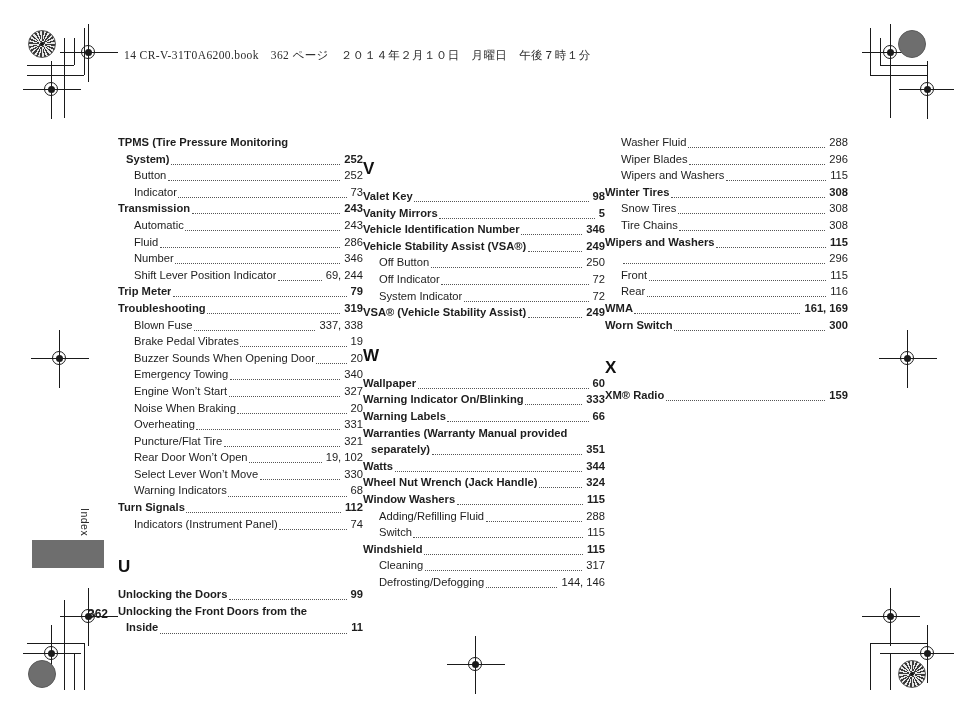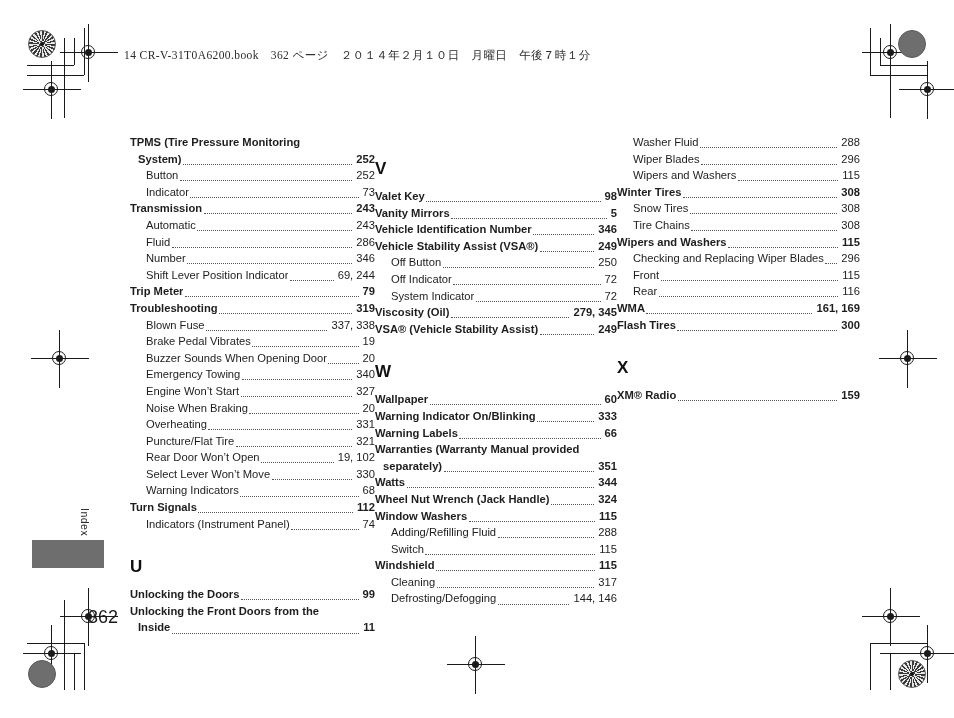--- a/index.html
+++ b/index.html
@@ -92,29 +92,29 @@
     left: 79px; top: 508px;
     font-size: 10.5px;
     color: #2b2b2b;
     writing-mode: vertical-rl;
     text-orientation: mixed;
     letter-spacing: 0.5px;
   }
   .folio {
     position: absolute;
     left: 88px; top: 607px;
-    font-size: 18px;
-    font-weight: normal;
+    font-size: 12px;
+    font-weight: bold;
     color: #1a1a1a;
   }
 
   
   .columns {
     position: absolute;
-    left: 130px;
+    left: 118px;
     top: 134px;
     width: 730px;
     height: 470px;
     display: flex;
     gap: 0;
   }
   .col {
     width: 245px;
     margin-right: 0;
   }
@@ -437,25 +437,20 @@
         <span class="ename">Off Indicator</span>
         <span class="leader"></span>
         <span class="epage">72</span>
       </div>
       <div class="entry lvl1">
         <span class="ename">System Indicator</span>
         <span class="leader"></span>
         <span class="epage">72</span>
       </div>
       <div class="entry lvl0">
-        <span class="ename">Viscosity (Oil)</span>
-        <span class="leader"></span>
-        <span class="epage">279, 345</span>
-      </div>
-      <div class="entry lvl0">
         <span class="ename">VSA® (Vehicle Stability Assist)</span>
         <span class="leader"></span>
         <span class="epage">249</span>
       </div>
       <div class="letter-head">W</div>
       <div class="entry lvl0">
         <span class="ename">Wallpaper</span>
         <span class="leader"></span>
         <span class="epage">60</span>
       </div>
@@ -548,41 +543,40 @@
         <span class="ename">Tire Chains</span>
         <span class="leader"></span>
         <span class="epage">308</span>
       </div>
       <div class="entry lvl0">
         <span class="ename">Wipers and Washers</span>
         <span class="leader"></span>
         <span class="epage">115</span>
       </div>
       <div class="entry lvl1">
-        <span class="ename">Checking and Replacing Wiper Blades</span>
         <span class="leader"></span>
         <span class="epage">296</span>
       </div>
       <div class="entry lvl1">
         <span class="ename">Front</span>
         <span class="leader"></span>
         <span class="epage">115</span>
       </div>
       <div class="entry lvl1">
         <span class="ename">Rear</span>
         <span class="leader"></span>
         <span class="epage">116</span>
       </div>
       <div class="entry lvl0">
         <span class="ename">WMA</span>
         <span class="leader"></span>
         <span class="epage">161, 169</span>
       </div>
       <div class="entry lvl0">
-        <span class="ename">Flash Tires</span>
+        <span class="ename">Worn Switch</span>
         <span class="leader"></span>
         <span class="epage">300</span>
       </div>
       <div class="letter-head">X</div>
       <div class="entry lvl0">
         <span class="ename">XM® Radio</span>
         <span class="leader"></span>
         <span class="epage">159</span>
       </div>
     </div>

